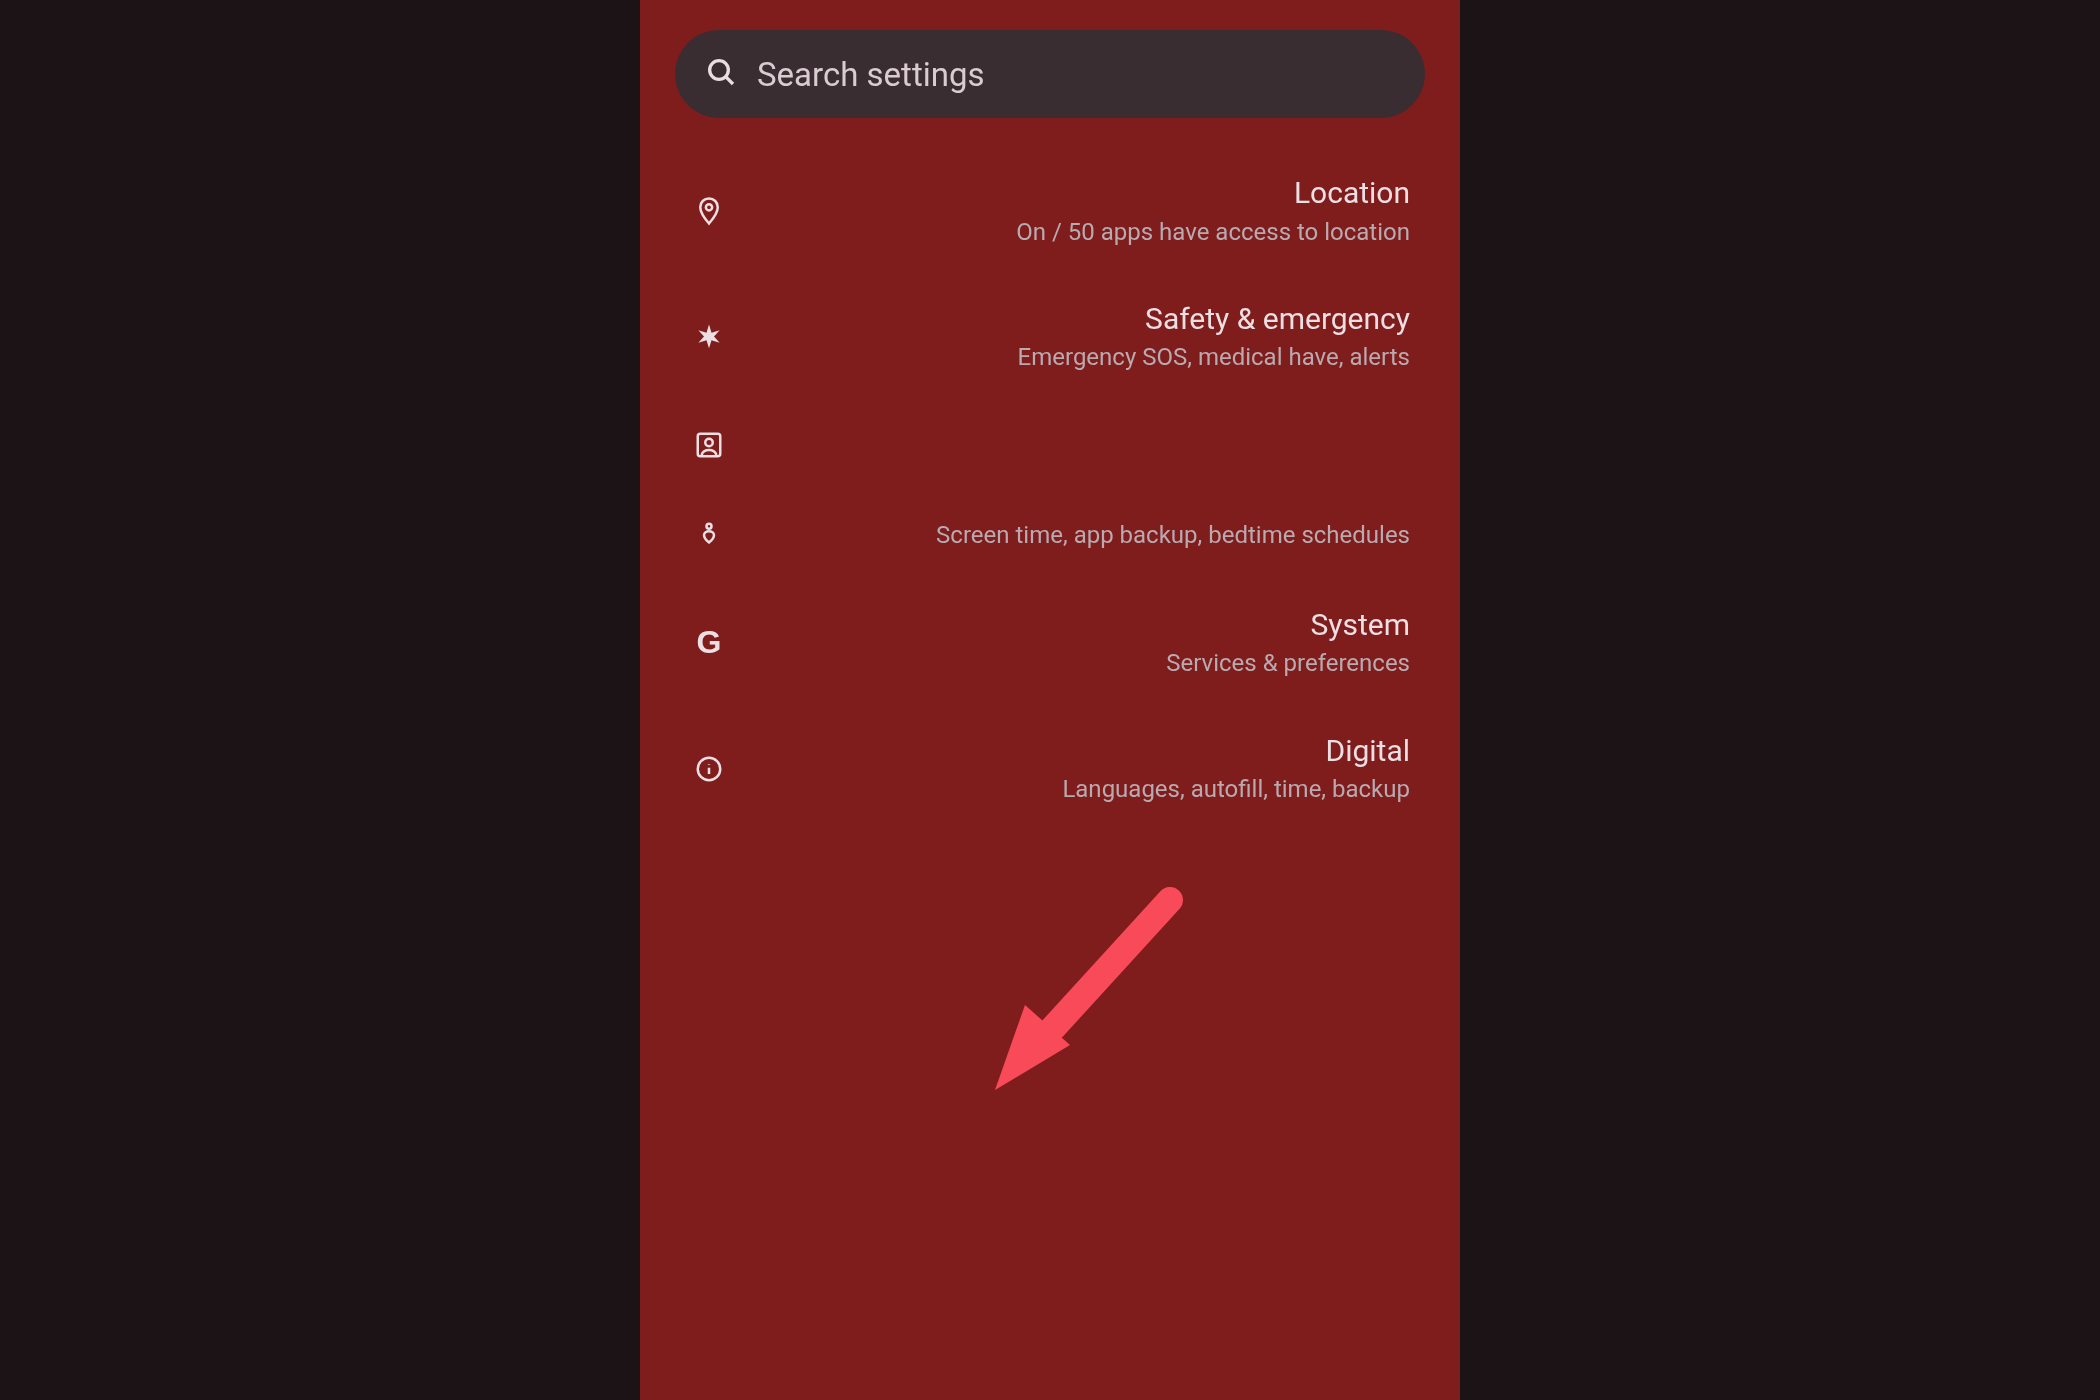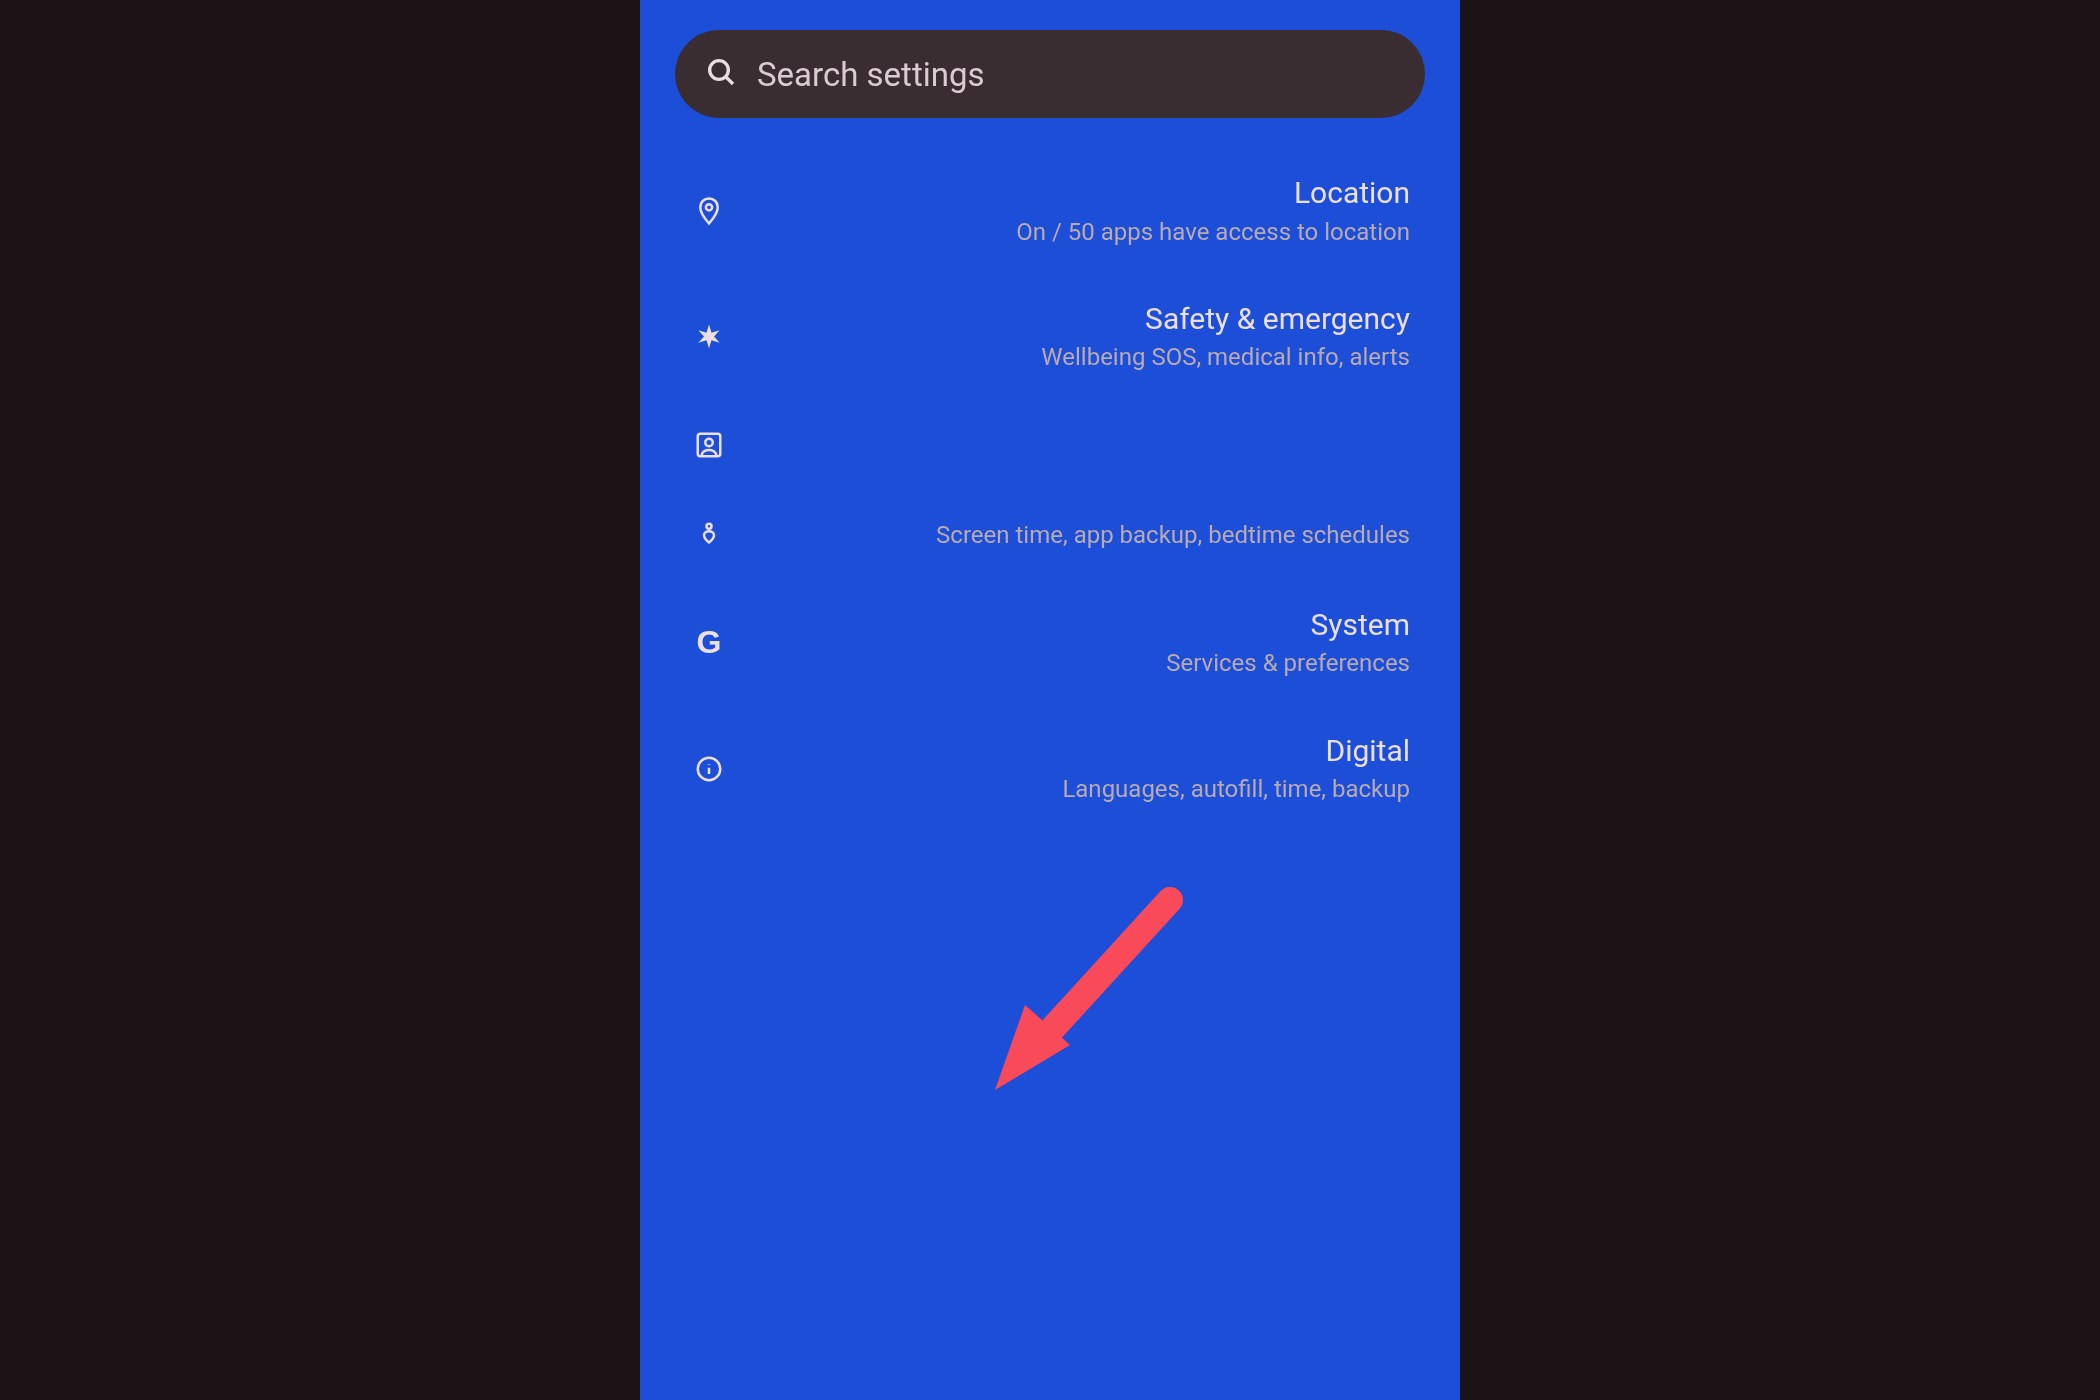--- a/index.html
+++ b/index.html
@@ -13,21 +13,21 @@
     background: #1c1316;
     font-family: -apple-system, BlinkMacSystemFont, "Segoe UI", Roboto, sans-serif;
     display: flex;
     justify-content: center;
     align-items: flex-start;
     overflow: hidden;
   }
   .phone-frame {
     width: 820px;
     height: 1400px;
-    background: #1d4ed8;
+    background: #7f1d1d;
     padding-top: 30px;
     position: relative;
   }
   .search-bar {
     margin: 0 35px 30px 35px;
     height: 88px;
     background: #3a2d32;
     border-radius: 44px;
     display: flex;
     align-items: center;
@@ -135,21 +135,21 @@
     </div>
 
     <div class="settings-item">
       <span class="item-icon">
         <svg viewBox="0 0 24 24" fill="currentColor">
             <path d="M12 2l2 6.5 6.5-2-4.5 5 4.5 5-6.5-2-2 6.5-2-6.5-6.5 2 4.5-5-4.5-5 6.5 2z"></path>
           </svg>
       </span>
       <div class="item-text">
         <div class="item-title">Safety &amp; emergency</div>
-        <div class="item-subtitle">Wellbeing SOS, medical info, alerts</div>
+        <div class="item-subtitle">Emergency SOS, medical have, alerts</div>
       </div>
     </div>
 
     <div class="settings-item">
       <span class="item-icon">
         <svg viewBox="0 0 24 24" fill="none" stroke="currentColor" stroke-width="2">
             <rect x="3" y="3" width="18" height="18" rx="2"></rect>
             <circle cx="12" cy="10" r="3"></circle>
             <path d="M6 20c1-3 4-4 6-4s5 1 6 4"></path>
           </svg>

